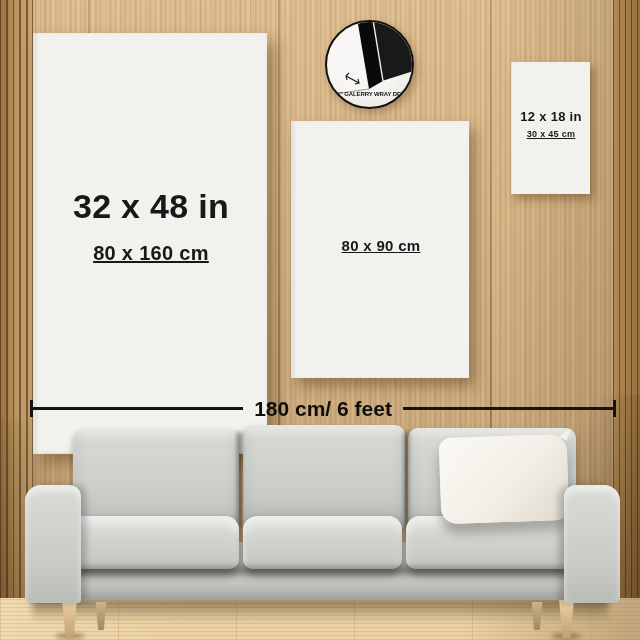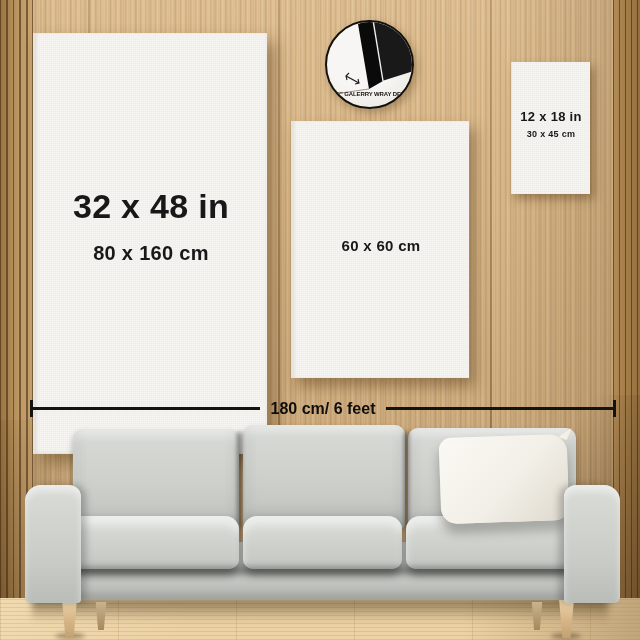--- a/index.html
+++ b/index.html
@@ -52,21 +52,21 @@
     background-image:
       repeating-linear-gradient(0deg, rgba(0,0,0,.015) 0 1px, rgba(0,0,0,0) 1px 2px),
       repeating-linear-gradient(90deg, rgba(0,0,0,.015) 0 1px, rgba(0,0,0,0) 1px 2px);
     border-left:2px solid #e6e4df;
     box-shadow:8px 9px 16px rgba(88,58,24,.48), inset 2px 0 3px rgba(0,0,0,.05), inset 0 -2px 4px rgba(0,0,0,.05);
     display:flex;flex-direction:column;align-items:center;justify-content:center;
     color:#181818;text-align:center;
   }
   .canvas .stack{display:flex;flex-direction:column;align-items:center;}
   .t{font-weight:700;white-space:nowrap;letter-spacing:.3px;}
-  .s{font-weight:700;white-space:nowrap;letter-spacing:.3px;}
+  .s{font-weight:700;white-space:nowrap;letter-spacing:.3px;text-decoration:underline;}
   #cv1{left:33px;top:33px;width:232px;height:421px;}
   #cv1 .stack{transform:translateY(-18px);} #cv1 .t{font-size:34px;} #cv1 .s{font-size:20px;margin-top:16px;}
   #cv2{left:291px;top:121px;width:176px;height:257px;box-shadow:6px 8px 13px rgba(88,58,24,.45), inset 2px 0 3px rgba(0,0,0,.05);}
   #cv2 .stack{transform:translateY(-10px);} #cv2 .t{font-size:26px;} #cv2 .s{font-size:15px;margin-top:12px;}
   #cv3{left:511px;top:62px;width:78px;height:132px;box-shadow:4px 5px 9px rgba(88,58,24,.45);border-left-width:1px;}
   #cv3 .stack{transform:translateY(-4px);} #cv3 .t{font-size:13px;} #cv3 .s{font-size:9px;margin-top:5px;}
   #cv4{left:492px;top:208px;width:120px;height:172px;box-shadow:5px 6px 11px rgba(88,58,24,.45);border-left-width:1px;}
   #cv4 .stack{transform:translateY(-5px);} #cv4 .t{font-size:18px;} #cv4 .s{font-size:11px;margin-top:7px;}
   
   .badge{
@@ -78,21 +78,21 @@
   .badge .lbl{
     position:absolute;left:-20px;right:-20px;top:66px;text-align:center;
     font-size:10px;font-weight:700;letter-spacing:-.2px;color:#15130f;
     transform:scale(.60);white-space:nowrap;
   }
   
   .ruler{position:absolute;left:30px;top:399px;width:586px;height:19px;
     display:flex;align-items:center;}
   .ruler .tick{width:3px;height:17px;background:#151310;}
   .ruler .seg{flex:1;height:3px;background:#151310;}
-  .ruler .lbl{padding:0 11px;font-size:16px;font-weight:700;color:#100e0b;white-space:nowrap;}
+  .ruler .lbl{padding:0 11px;font-size:21px;font-weight:700;color:#100e0b;white-space:nowrap;}
   
   .sofa{position:absolute;left:25px;top:422px;width:595px;height:218px;}
   .bc{position:absolute;height:104px;z-index:2;
     background:linear-gradient(180deg,#d8dad6 0%,#cccfca 55%,#bcbfba 100%);
     border-radius:10px 10px 6px 6px;
     box-shadow:inset 0 7px 9px rgba(255,255,255,.4), inset 0 -12px 14px rgba(92,95,91,.30), 0 4px 6px rgba(40,40,38,.35);}
   #bc1{left:48px;top:7px;width:166px;}
   #bc2{left:218px;top:3px;width:162px;}
   #bc3{left:383px;top:6px;width:168px;}
   .gapv{position:absolute;top:10px;width:5px;height:96px;background:rgba(28,28,26,.45);filter:blur(2px);z-index:2;}
@@ -145,21 +145,21 @@
   <div class="leg-shadow" style="left:551px;top:633px;width:30px;"></div>
 
   <div class="canvas" id="cv1">
     <div class="stack">
       <div class="t">32 x 48 in</div>
       <div class="s">80 x 160 cm</div>
     </div>
   </div>
   <div class="canvas" id="cv2">
     <div class="stack">
-      <div class="s">60 x 60 cm</div>
+      <div class="s">80 x 90 cm</div>
     </div>
   </div>
   <div class="canvas" id="cv3">
     <div class="stack">
       <div class="t">12 x 18 in</div>
       <div class="s">30 x 45 cm</div>
     </div>
   </div>
 
   <div class="badge">

